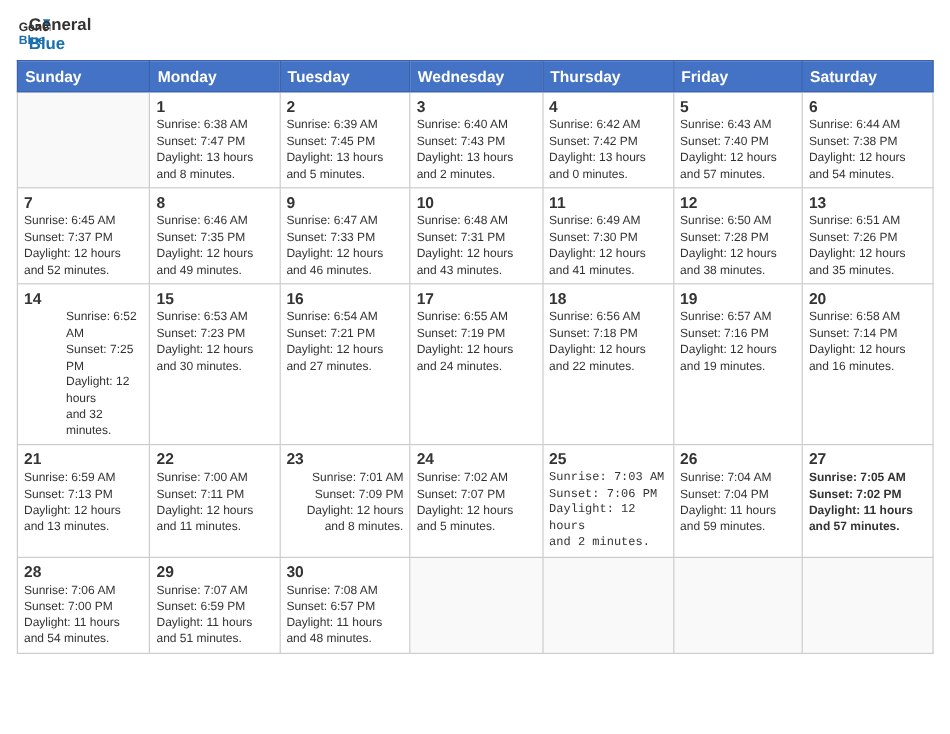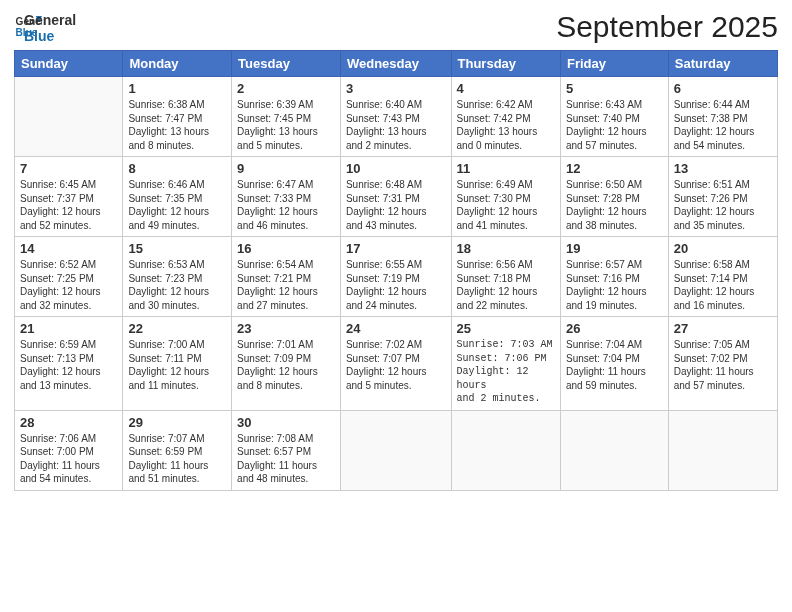--- a/index.html
+++ b/index.html
@@ -95,21 +95,20 @@
         <text x="2" y="16" font-size="13" font-weight="bold" fill="#333" font-family="Arial">General</text>
         <text x="2" y="30" font-size="13" font-weight="bold" fill="#1a6faf" font-family="Arial">Blue</text>
         <polygon points="28,4 36,4 32,12" fill="#1a6faf"></polygon>
       </svg>
       <div style="display:flex;flex-direction:column;margin-left:-22px;margin-top:2px;">
         <span style="font-size:14px;font-weight:bold;color:#333;line-height:1.15;">General</span>
         <span style="font-size:14px;font-weight:bold;color:#1a6faf;line-height:1.15;">Blue</span>
       </div>
     </div>
     <div class="title-block">
-      <div class="month-title">September 2025</div>
     </div>
   </div>
 
   <table class="calendar" id="cal-table">
     <thead id="cal-head">
         <tr>
           <th>Sunday</th>
           <th>Monday</th>
           <th>Tuesday</th>
           <th>Wednesday</th>
@@ -211,21 +210,21 @@
             <span class="day-number">13</span>
             <div class="day-info" style="white-space: pre-line;">Sunrise: 6:51 AM
 Sunset: 7:26 PM
 Daylight: 12 hours
 and 35 minutes.</div>
           </td>
         </tr>
         <tr>
           <td>
             <span class="day-number">14</span>
-            <div class="day-info" style="white-space: pre-line;">Sunrise: 6:52 AM
+            <div class="day-info" style="white-space: pre-line; margin-left: 35px;">Sunrise: 6:52 AM
 Sunset: 7:25 PM
 Daylight: 12 hours
 and 32 minutes.</div>
           </td>
           <td>
             <span class="day-number">15</span>
             <div class="day-info" style="white-space: pre-line;">Sunrise: 6:53 AM
 Sunset: 7:23 PM
 Daylight: 12 hours
 and 30 minutes.</div>
@@ -276,21 +275,21 @@
           </td>
           <td>
             <span class="day-number">22</span>
             <div class="day-info" style="white-space: pre-line;">Sunrise: 7:00 AM
 Sunset: 7:11 PM
 Daylight: 12 hours
 and 11 minutes.</div>
           </td>
           <td>
             <span class="day-number">23</span>
-            <div class="day-info" style="white-space: pre-line;">Sunrise: 7:01 AM
+            <div class="day-info" style="white-space: pre-line; text-align: right;">Sunrise: 7:01 AM
 Sunset: 7:09 PM
 Daylight: 12 hours
 and 8 minutes.</div>
           </td>
           <td>
             <span class="day-number">24</span>
             <div class="day-info" style="white-space: pre-line;">Sunrise: 7:02 AM
 Sunset: 7:07 PM
 Daylight: 12 hours
 and 5 minutes.</div>
@@ -304,21 +303,21 @@
           </td>
           <td>
             <span class="day-number">26</span>
             <div class="day-info" style="white-space: pre-line;">Sunrise: 7:04 AM
 Sunset: 7:04 PM
 Daylight: 11 hours
 and 59 minutes.</div>
           </td>
           <td>
             <span class="day-number">27</span>
-            <div class="day-info" style="white-space: pre-line;">Sunrise: 7:05 AM
+            <div class="day-info" style="white-space: pre-line; font-weight: bold;">Sunrise: 7:05 AM
 Sunset: 7:02 PM
 Daylight: 11 hours
 and 57 minutes.</div>
           </td>
         </tr>
         <tr>
           <td>
             <span class="day-number">28</span>
             <div class="day-info" style="white-space: pre-line;">Sunrise: 7:06 AM
 Sunset: 7:00 PM

